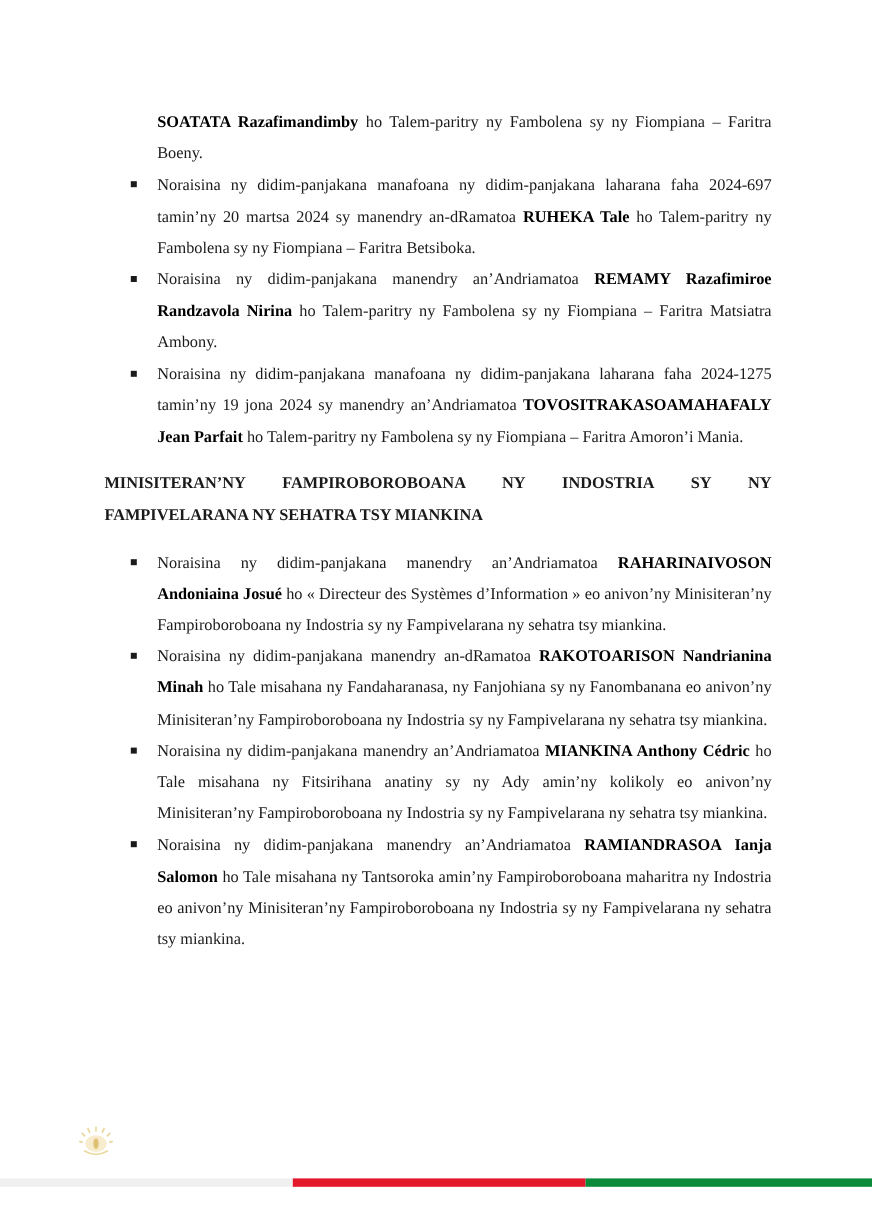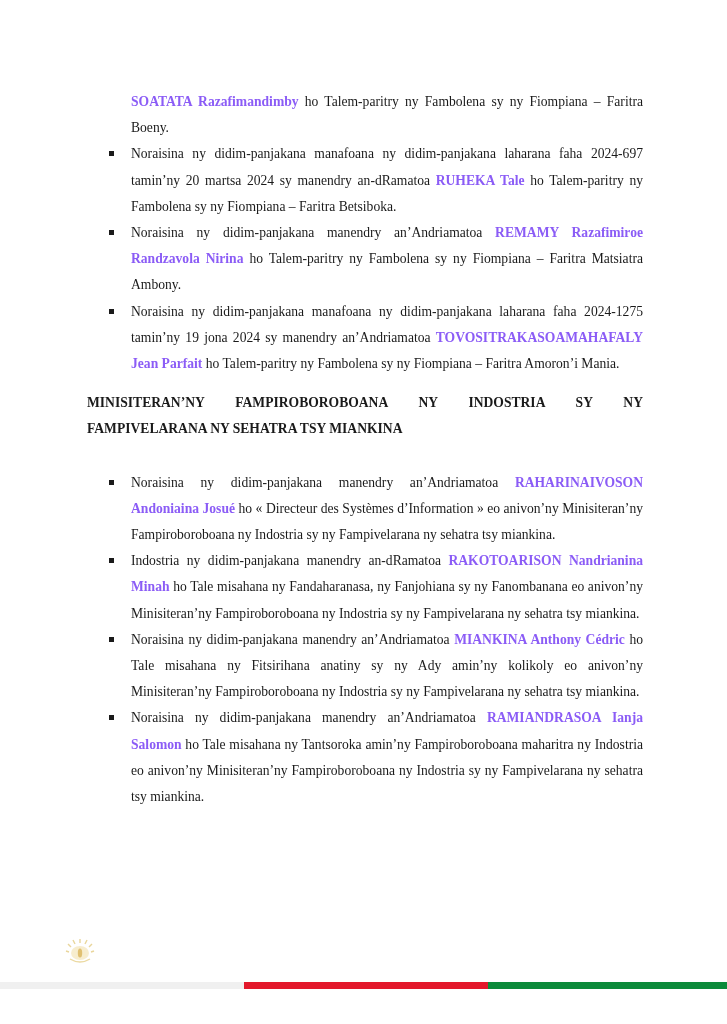--- a/index.html
+++ b/index.html
@@ -5,23 +5,23 @@
   html, body { margin: 0; padding: 0; background: #ffffff; }
   body { width: 727px; height: 1024px; position: relative; overflow: hidden;
          font-family: "Liberation Serif", "DejaVu Serif", serif; color: #1a1a1a; }
   .page { position: absolute; left: 0; top: 0; width: 727px; height: 1024px; }
   .content { position: absolute; left: 87px; top: 89px; width: 556px; font-size: 13.6px; line-height: 26.2px; }
   .para { text-align: justify; margin: 0; }
   .cont { padding-left: 44px; }
   ul.items { list-style: none; margin: 0; padding: 0; }
   ul.items li { position: relative; padding-left: 44px; text-align: justify; text-align-last: left; }
   ul.items li .bullet { position: absolute; left: 22px; top: 10px; width: 5px; height: 5px; background: #1a1a1a; }
-  .heading { font-weight: bold; text-align: justify; text-align-last: left; margin: 13px 0 27px 0; font-size: 13.6px; }
+  .heading { font-weight: bold; text-align: justify; text-align-last: left; margin: 13px 0 13px 0; font-size: 13.6px; }
   .heading .l1 { display: block; text-align: justify; text-align-last: justify; }
-  b { font-weight: bold; color: #8b5cf6; }
+  b { font-weight: bold; color: #000000; }
   .footer-text { position: absolute; left: 195px; top: 943px; font-size: 12.8px; color: #1a1a1a; white-space: nowrap; letter-spacing: -0.1px; }
   .footer-text b { font-weight: bold; }
   .logo { position: absolute; left: 64px; top: 937px; width: 32px; height: 28px; }
   .bar { position: absolute; top: 982px; height: 7px; }
   .bar.grey { left: 0; width: 244px; background: #f0f0f0; }
   .bar.red { left: 244px; width: 244px; background: #e3182b; }
   .bar.green { left: 488px; width: 239px; background: #0b8a3a; }
 </style>
 </head>
 <body>
@@ -37,21 +37,21 @@
       <li><span class="bullet"></span><span>Noraisina ny didim-panjakana manafoana ny didim-panjakana laharana faha 2024-1275 tamin’ny 19 jona 2024 sy manendry an’Andriamatoa </span><b>TOVOSITRAKASOAMAHAFALY Jean Parfait</b><span> ho Talem-paritry ny Fambolena sy ny Fiompiana – Faritra Amoron’i Mania.</span></li>
     </ul>
 
     <div class="heading">
       <span class="l1">MINISITERAN’NY FAMPIROBOROBOANA NY INDOSTRIA SY NY</span>
       <span>FAMPIVELARANA NY SEHATRA TSY MIANKINA</span>
     </div>
 
     <ul class="items">
       <li><span class="bullet"></span><span>Noraisina ny didim-panjakana manendry an’Andriamatoa </span><b>RAHARINAIVOSON Andoniaina Josué</b><span> ho « Directeur des Systèmes d’Information » eo anivon’ny Minisiteran’ny Fampiroboroboana ny Indostria sy ny Fampivelarana ny sehatra tsy miankina.</span></li>
-      <li><span class="bullet"></span><span>Indostria ny didim-panjakana manendry an-dRamatoa </span><b>RAKOTOARISON Nandrianina Minah</b><span> ho Tale misahana ny Fandaharanasa, ny Fanjohiana sy ny Fanombanana eo anivon’ny Minisiteran’ny Fampiroboroboana ny Indostria sy ny Fampivelarana ny sehatra tsy miankina.</span></li>
+      <li><span class="bullet"></span><span>Noraisina ny didim-panjakana manendry an-dRamatoa </span><b>RAKOTOARISON Nandrianina Minah</b><span> ho Tale misahana ny Fandaharanasa, ny Fanjohiana sy ny Fanombanana eo anivon’ny Minisiteran’ny Fampiroboroboana ny Indostria sy ny Fampivelarana ny sehatra tsy miankina.</span></li>
       <li><span class="bullet"></span><span>Noraisina ny didim-panjakana manendry an’Andriamatoa </span><b>MIANKINA Anthony Cédric</b><span> ho Tale misahana ny Fitsirihana anatiny sy ny Ady amin’ny kolikoly eo anivon’ny Minisiteran’ny Fampiroboroboana ny Indostria sy ny Fampivelarana ny sehatra tsy miankina.</span></li>
       <li><span class="bullet"></span><span>Noraisina ny didim-panjakana manendry an’Andriamatoa </span><b>RAMIANDRASOA Ianja Salomon</b><span> ho Tale misahana ny Tantsoroka amin’ny Fampiroboroboana maharitra ny Indostria eo anivon’ny Minisiteran’ny Fampiroboroboana ny Indostria sy ny Fampivelarana ny sehatra tsy miankina.</span></li>
     </ul>
   </div>
 
   <div class="logo">
     <svg width="32" height="28" viewBox="0 0 32 28">
       <g fill="none" stroke="#e6cf8a" stroke-width="1.4" opacity="0.85">
         <path d="M16 6 L16 2"></path>
           <path d="M11 7 L9 3"></path>

